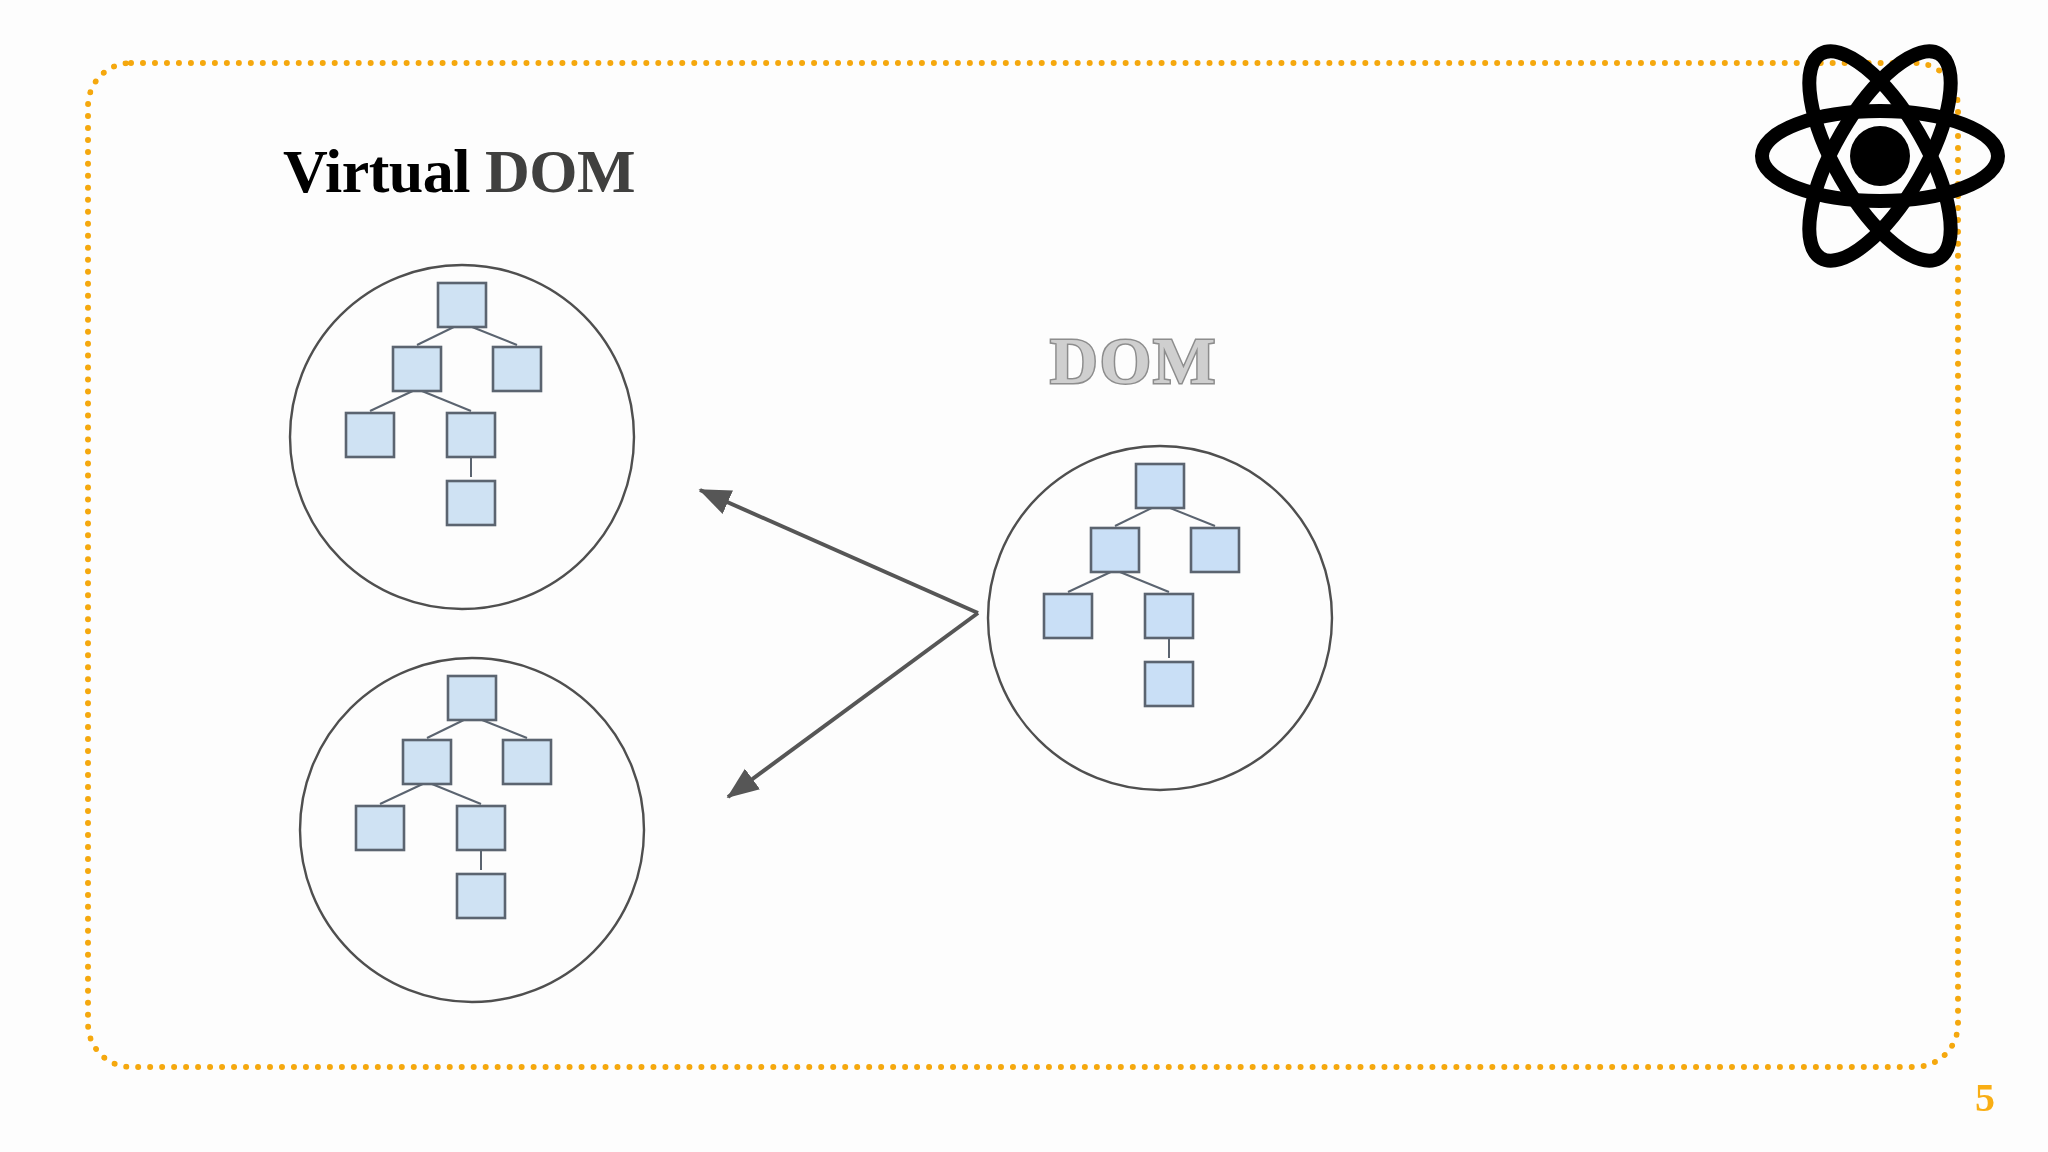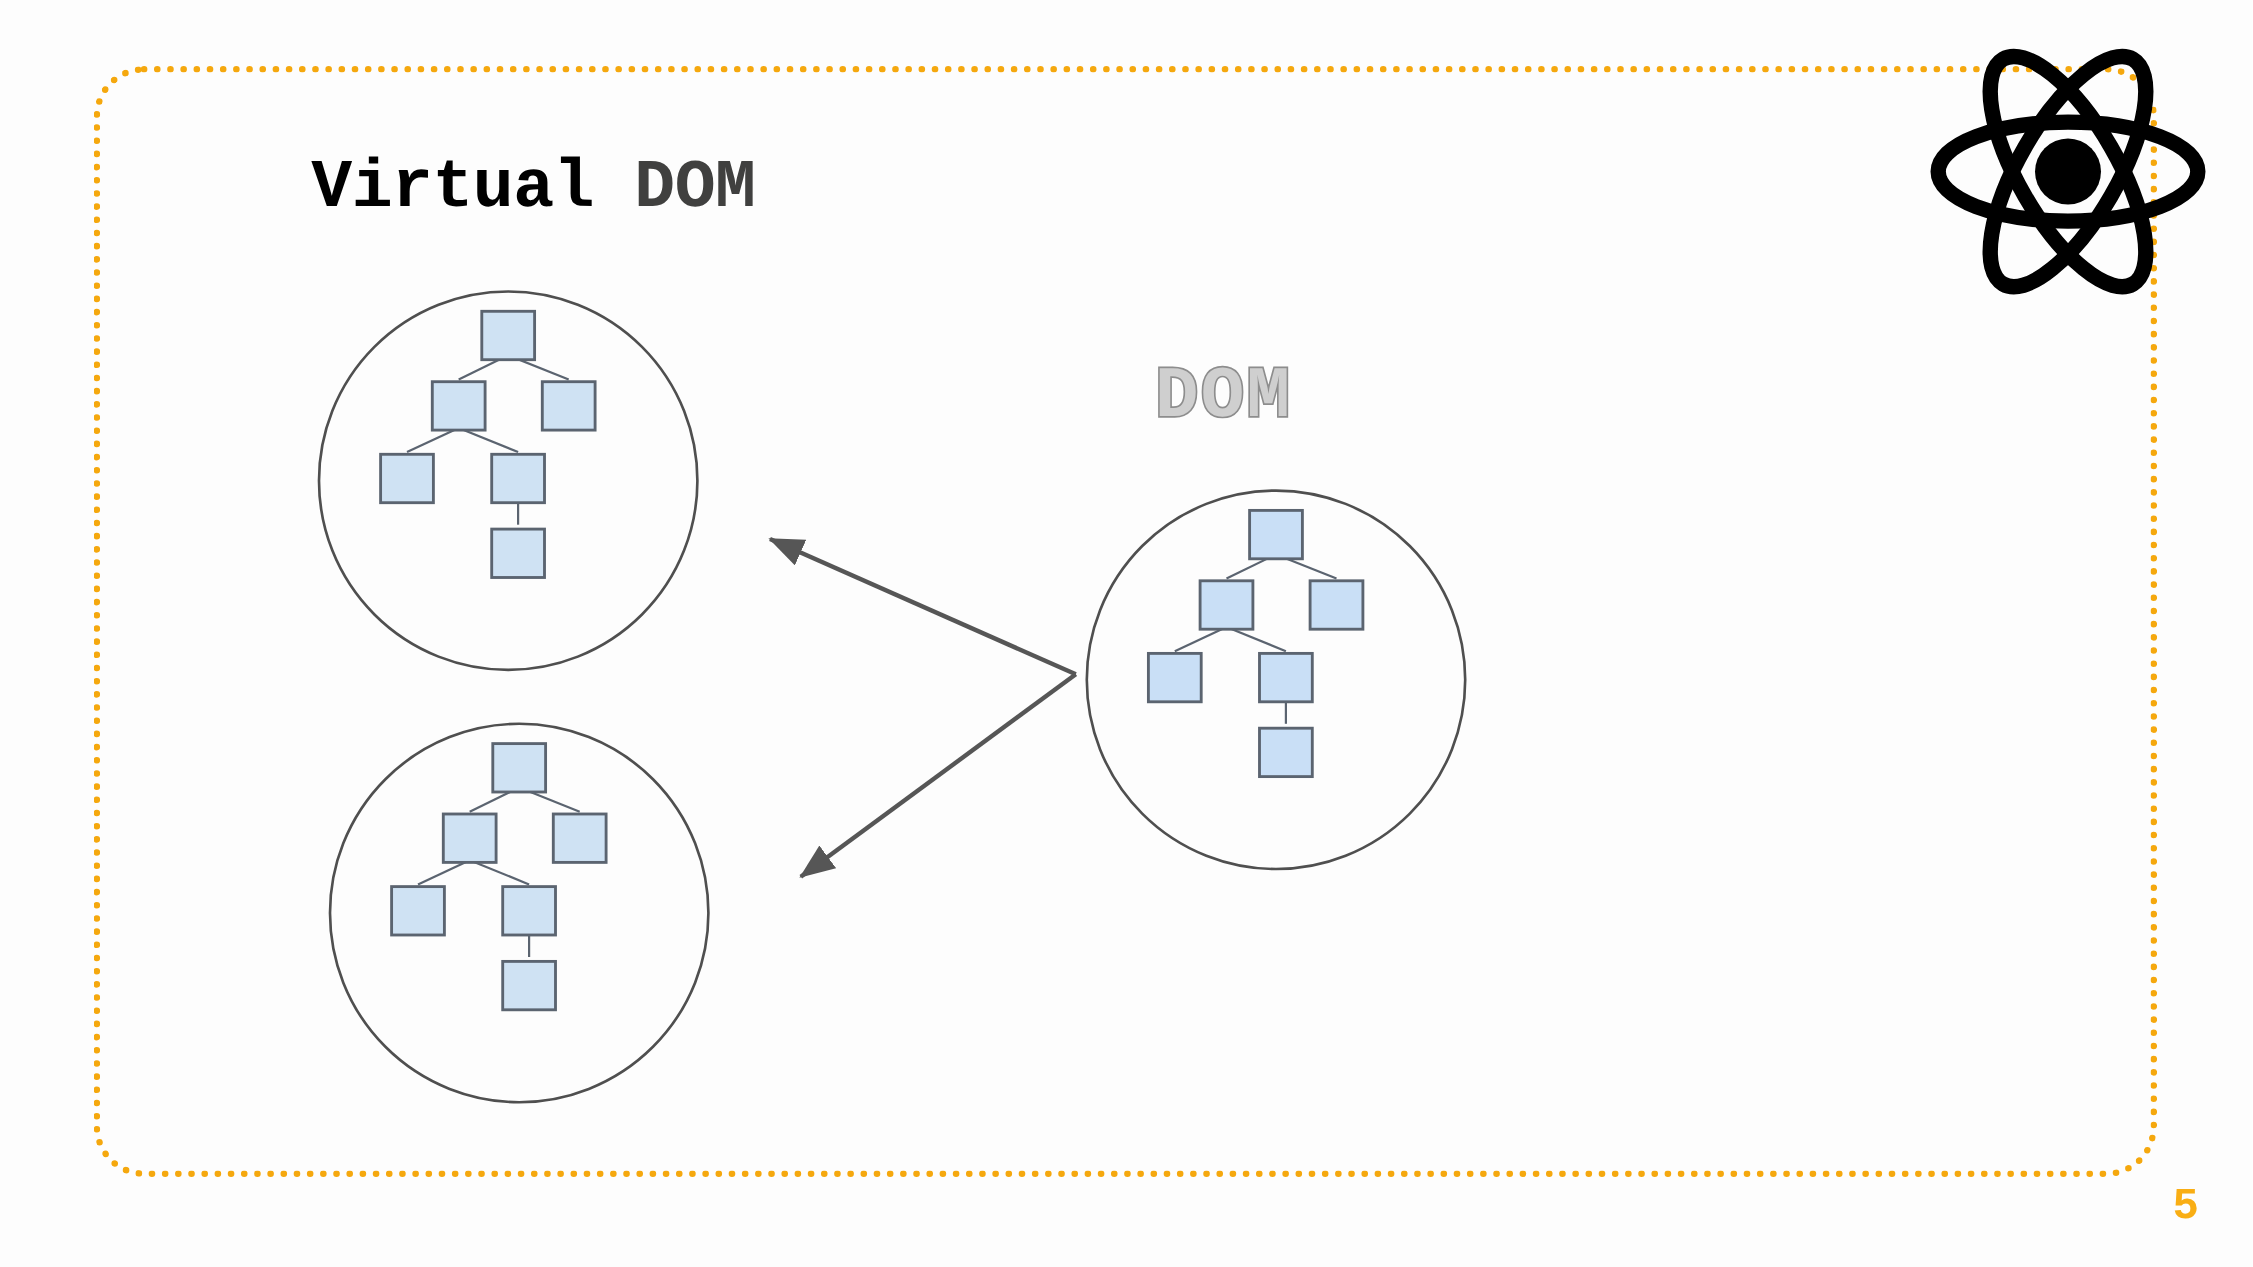--- a/index.html
+++ b/index.html
@@ -6,21 +6,21 @@
     margin: 0;
     padding: 0;
     background: #ffffff;
   }
   #slide {
     position: relative;
     width: 2048px;
     height: 1152px;
     background: #fdfdfd;
     overflow: hidden;
-    font-family: Liberation Mono, monospace;
+    font-family: Liberation Serif, serif;
   }
 
   
   .frame {
     position: absolute;
     left: 85px;
     top: 60px;
     width: 1876px;
     height: 1010px;
     border: 6px dotted #f5a80e;

